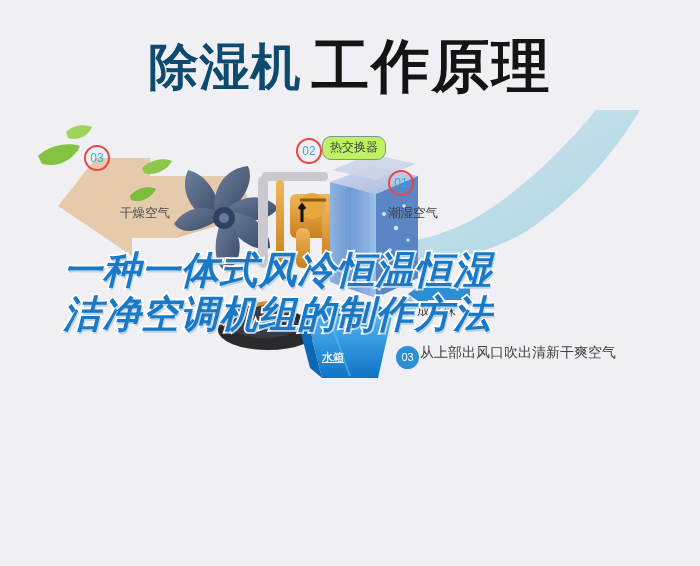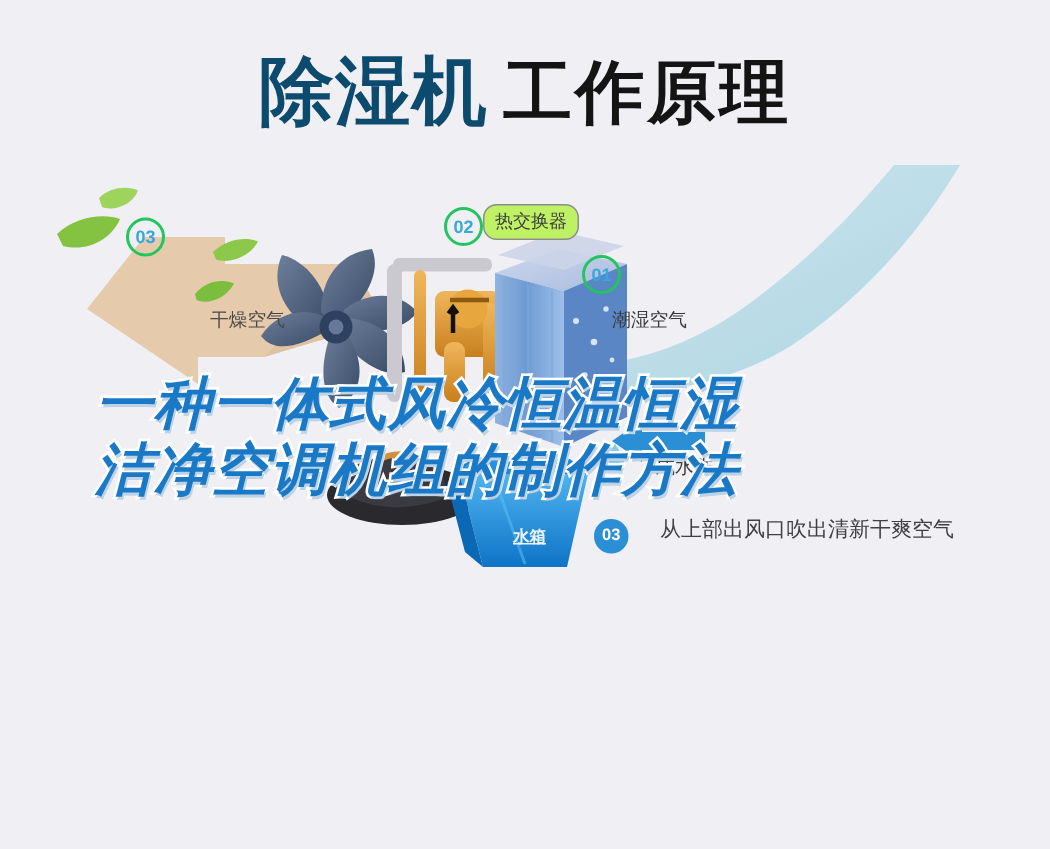--- a/index.html
+++ b/index.html
@@ -16,47 +16,47 @@
   
   .header{
     position:absolute;left:0;top:28px;width:700px;
     text-align:center;white-space:nowrap;
   }
   .header .t1{
     font-size:50px;font-weight:bold;color:#0c4a6e;
     letter-spacing:1px;vertical-align:middle;
   }
   .header .t2{
-    font-size:46px;font-weight:bold;color:#141414;
+    font-size:58px;font-weight:bold;color:#141414;
     letter-spacing:2px;margin-left:10px;vertical-align:middle;
   }
 
   
   .illus{position:absolute;left:0;top:110px;width:700px;height:300px;}
   .illus svg{position:absolute;left:0;top:0;}
 
   
   .badge{
     position:absolute;
     width:22px;height:22px;border-radius:50%;
-    border:2px solid #22c55e;
-    color:#35a8e0;font-size:12px;font-weight:bold;
+    border:2px solid #ef4444;
+    color:#35a8e0;font-size:12px;font-weight:normal;
     display:flex;align-items:center;justify-content:center;
     background:transparent;line-height:1;
   }
   .badge.filled{
     background:#2b8fd6;border-color:#2b8fd6;color:#fff;
   }
   #badge03{left:84px;top:35px;}
   #badge02{left:296px;top:28px;}
   #badge01{left:388px;top:60px;}
   #badge03b{left:396px;top:236px;width:19px;height:19px;font-size:11px;}
 
   
-  .lab{position:absolute;font-size:12px;color:#3a3a3a;white-space:nowrap;margin-left:20px;}
+  .lab{position:absolute;font-size:12px;color:#3a3a3a;white-space:nowrap;}
   #lab-dry{left:120px;top:95px;color:#4a4a4a;font-size:12.5px;}
   #lab-humid{left:388px;top:95px;color:#3a3a3a;font-size:12.5px;}
   #lab-tank{left:322px;top:240px;color:#eaf4ff;font-size:11px;font-weight:bold;text-decoration:underline;}
   #lab-drop{left:417px;top:192px;color:#3a3a3a;font-size:13px;}
   #cap-03{left:420px;top:234px;font-size:14px;color:#404040;white-space:nowrap;text-align:center;}
 
   
   .callout{
     position:absolute;left:322px;top:26px;
     border:1.4px solid #8d8d8d;border-radius:9px;

